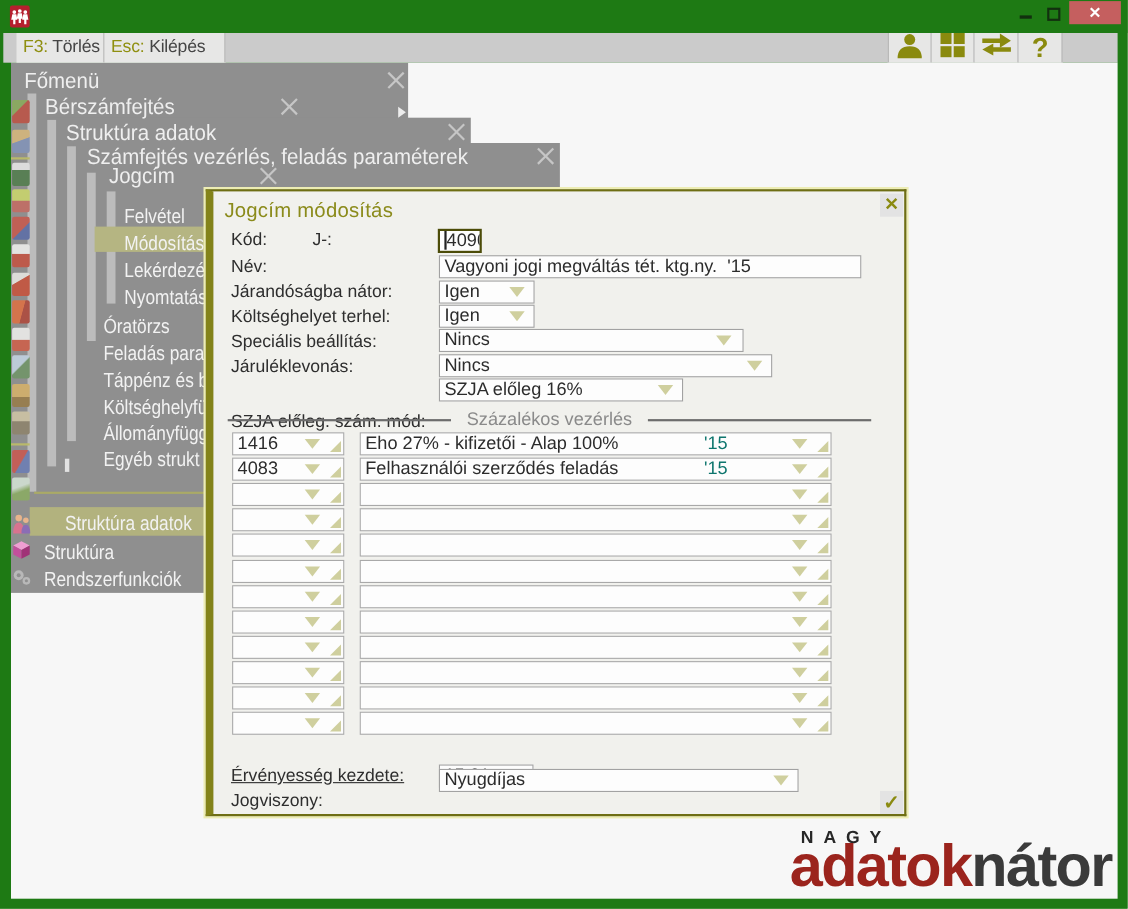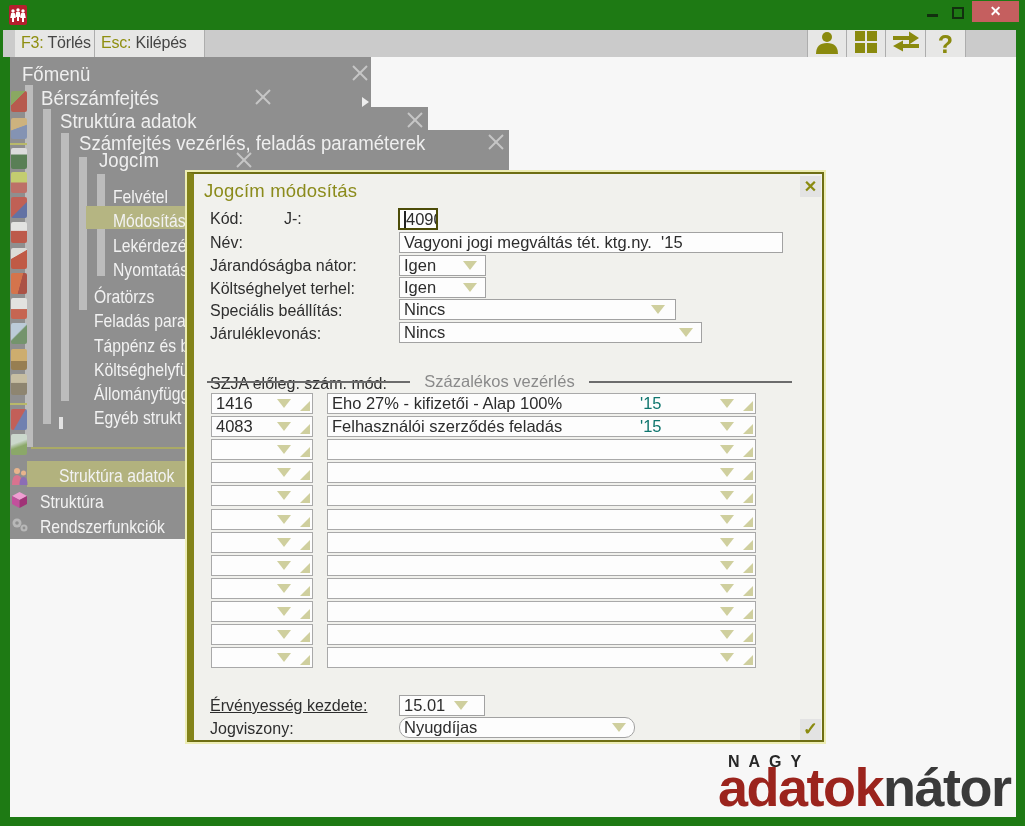--- a/index.html
+++ b/index.html
@@ -308,20 +308,21 @@
         <div class="dlbl" style="top:106px;">Költséghelyet terhel:</div>
         <div class="dbox" style="left:205px; top:103px; width:87px; height:21px;"><span>Igen</span><i class="tri-down" style="right:8px; top:5px;"></i></div>
 
         <div class="dlbl" style="top:128px;">Speciális beállítás:</div>
         <div class="dbox" style="left:205px; top:125px; width:277px; height:21px;"><span>Nincs</span><i class="tri-down" style="right:10px; top:5px;"></i></div>
 
         <div class="dlbl" style="top:151px;">Járuléklevonás:</div>
         <div class="dbox" style="left:205px; top:148px; width:303px; height:21px;"><span>Nincs</span><i class="tri-down" style="right:8px; top:5px;"></i></div>
 
         <div class="dlbl" style="top:173px;margin-top:28px;">SZJA előleg. szám. mód:</div>
+        <div class="dbox" style="left:205px; top:170px; width:222px; height:21px;"><span>SZJA előleg 16%</span><i class="tri-down" style="right:8px; top:5px;"></i></div>
 
         <div class="sect" style="top:198px;">
           <span class="ln"></span>
             <span class="tx">Százalékos vezérlés</span>
             <span class="ln"></span>
         </div>
 
         <div id="percent-rows">
             <div class="prow-code" style="top: 219px;">
               <span class="pbox">1416</span>
@@ -445,21 +446,21 @@
               <i class="tri-down" style="right:22px; top:6px;"></i>
               <i class="tri-corner" style="right:3px; bottom:3px;"></i>
             </div>
           </div>
 
 
         <div class="dlbl" style="top:523px;text-decoration:underline;">Érvényesség kezdete:</div>
         <div class="dbox" style="left:205px; top:521px; width:86px; height:21px;"><span>15.01</span><i class="tri-down" style="right:16px; top:5px;"></i></div>
 
         <div class="dlbl" style="top:546px;">Jogviszony:</div>
-        <div class="dbox" style="left:205px; top:543px; width:236px; height:21px;border-radius:10px;"><span>Nyugdíjas</span><i class="tri-down" style="right:8px; top:5px;"></i></div>
+        <div class="dbox" style="left:205px; top:525px; width:327px; height:21px;"><span>Nyugdíjas</span><i class="tri-down" style="right:8px; top:5px;"></i></div>
 
         <div class="sqbtn" style="left:606px; top:545px; font-size:18px; line-height:21px;">✓</div>
       </div>
     </div>
 
     <div id="logo">
       <div id="logo-top">NAGY</div>
       <div id="logo-main"><span class="red">adatok</span><span>nátor</span></div>
     </div>
 

